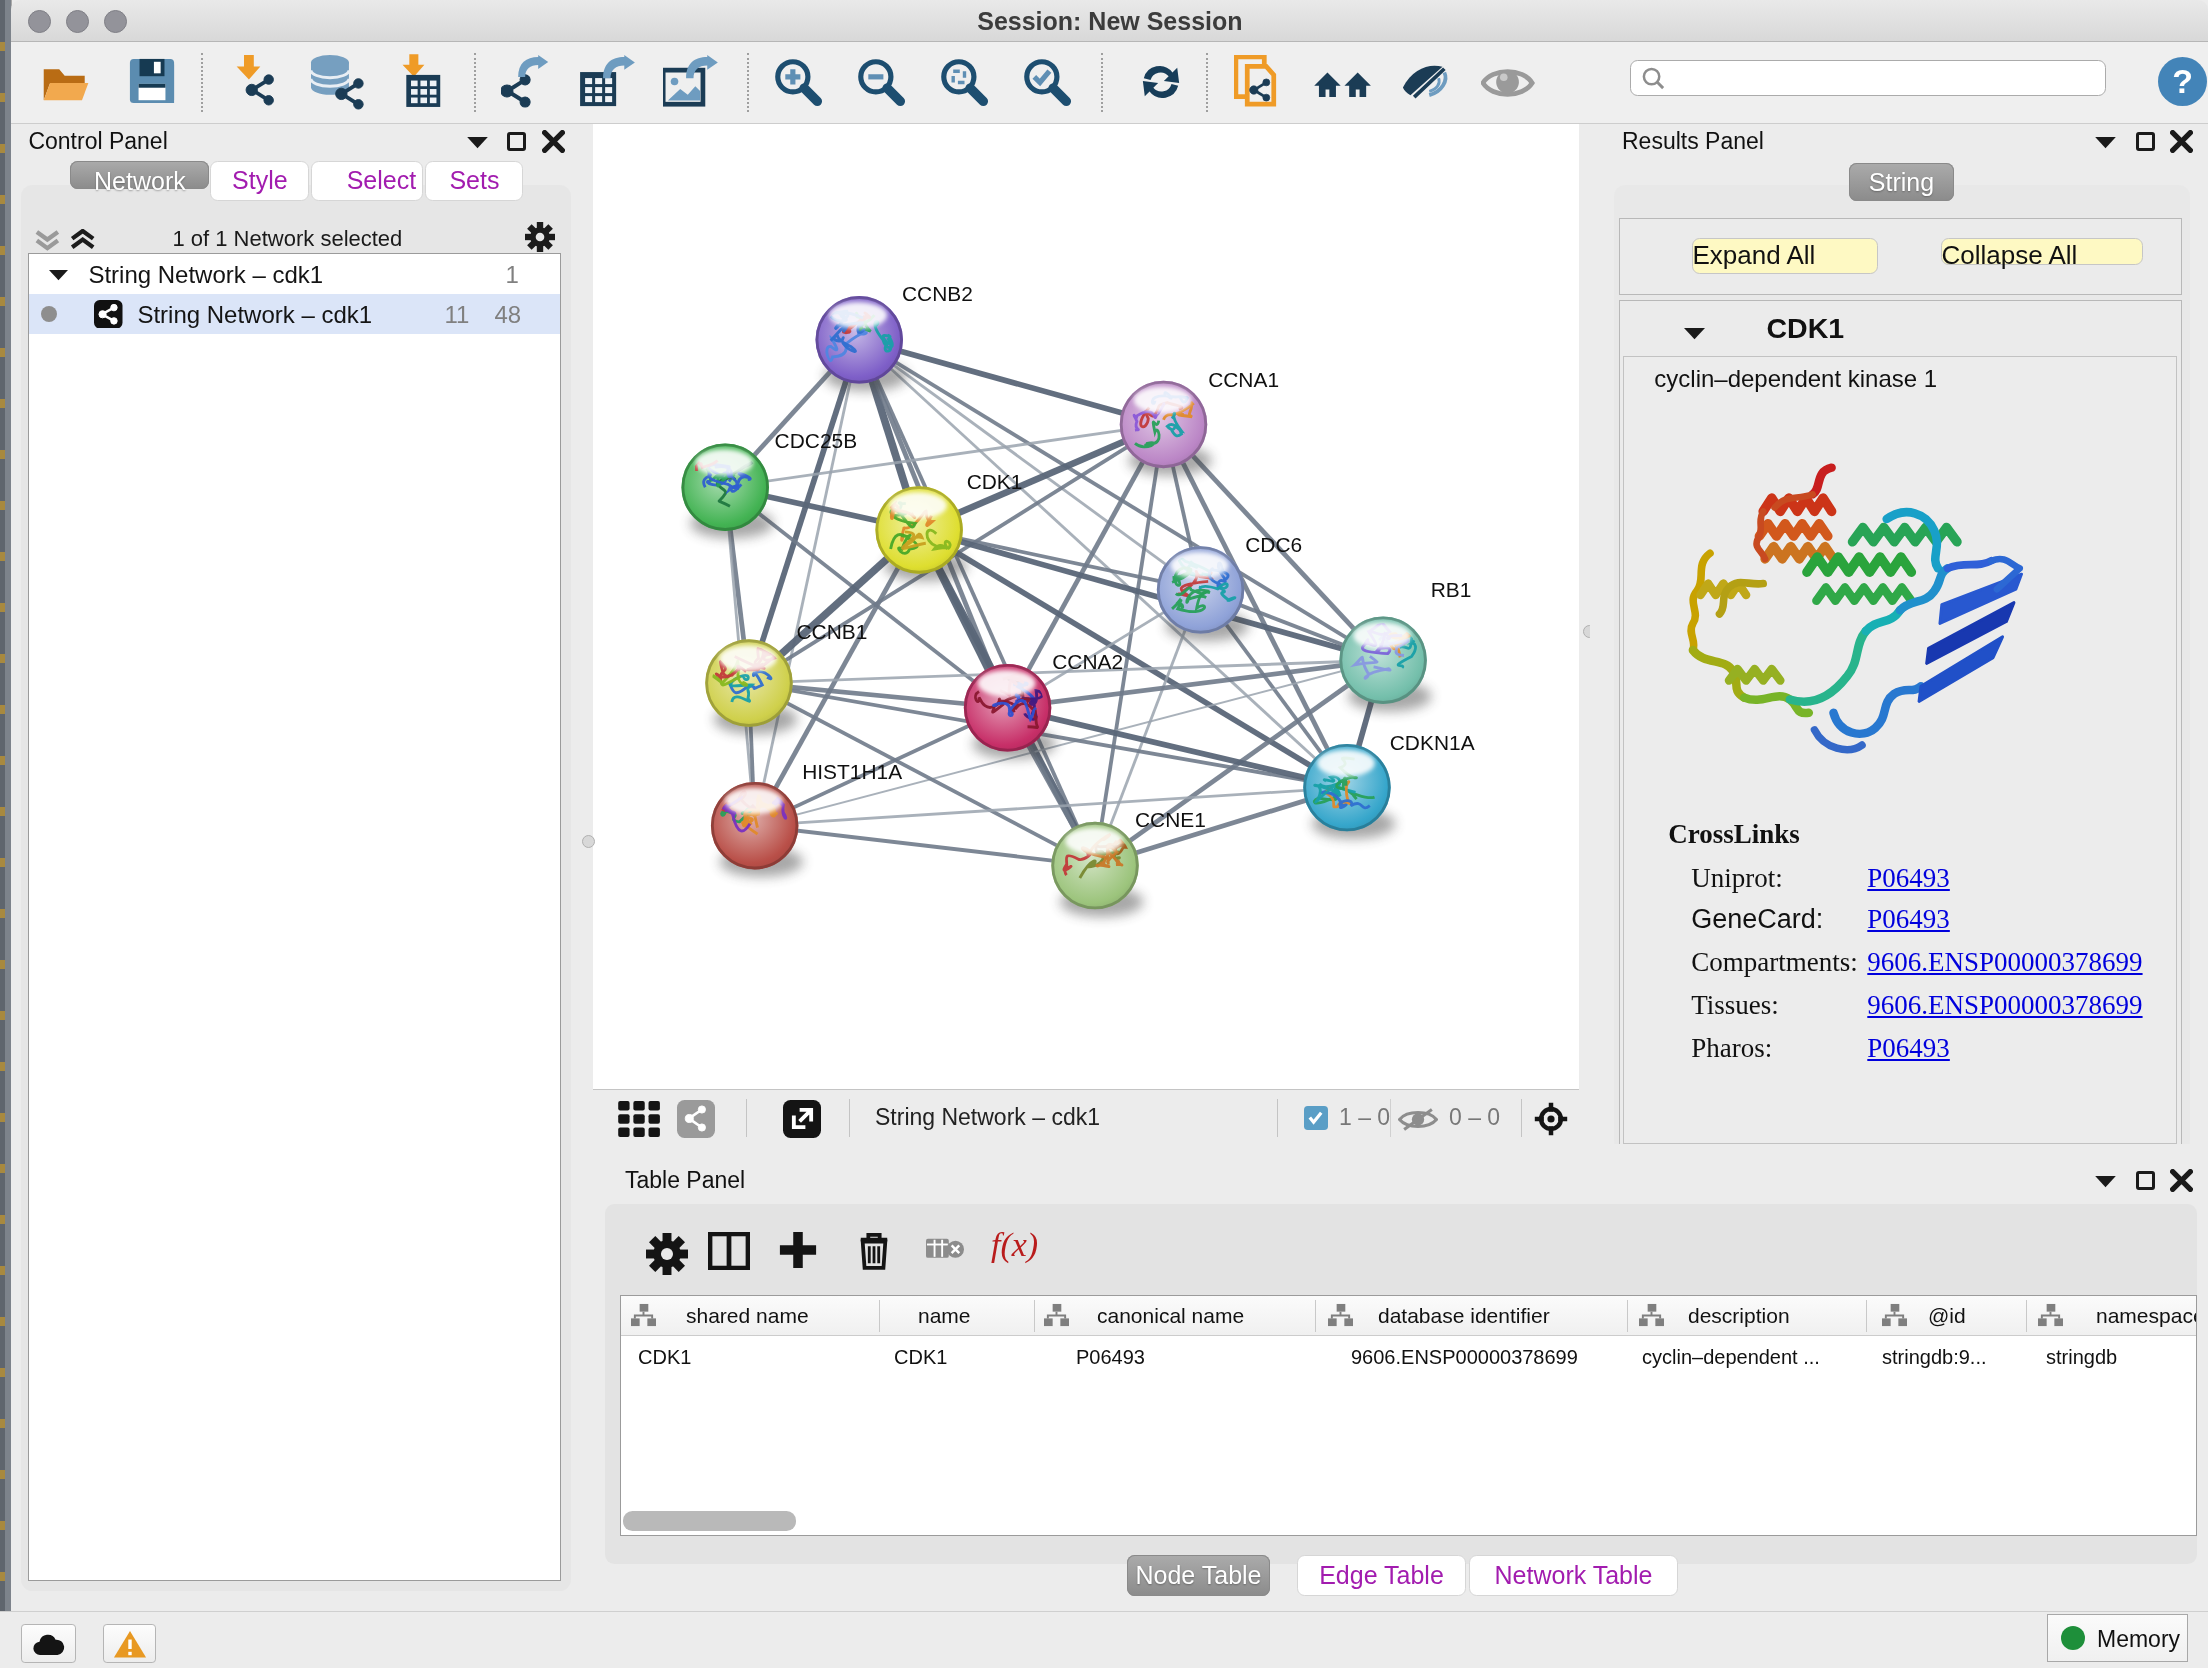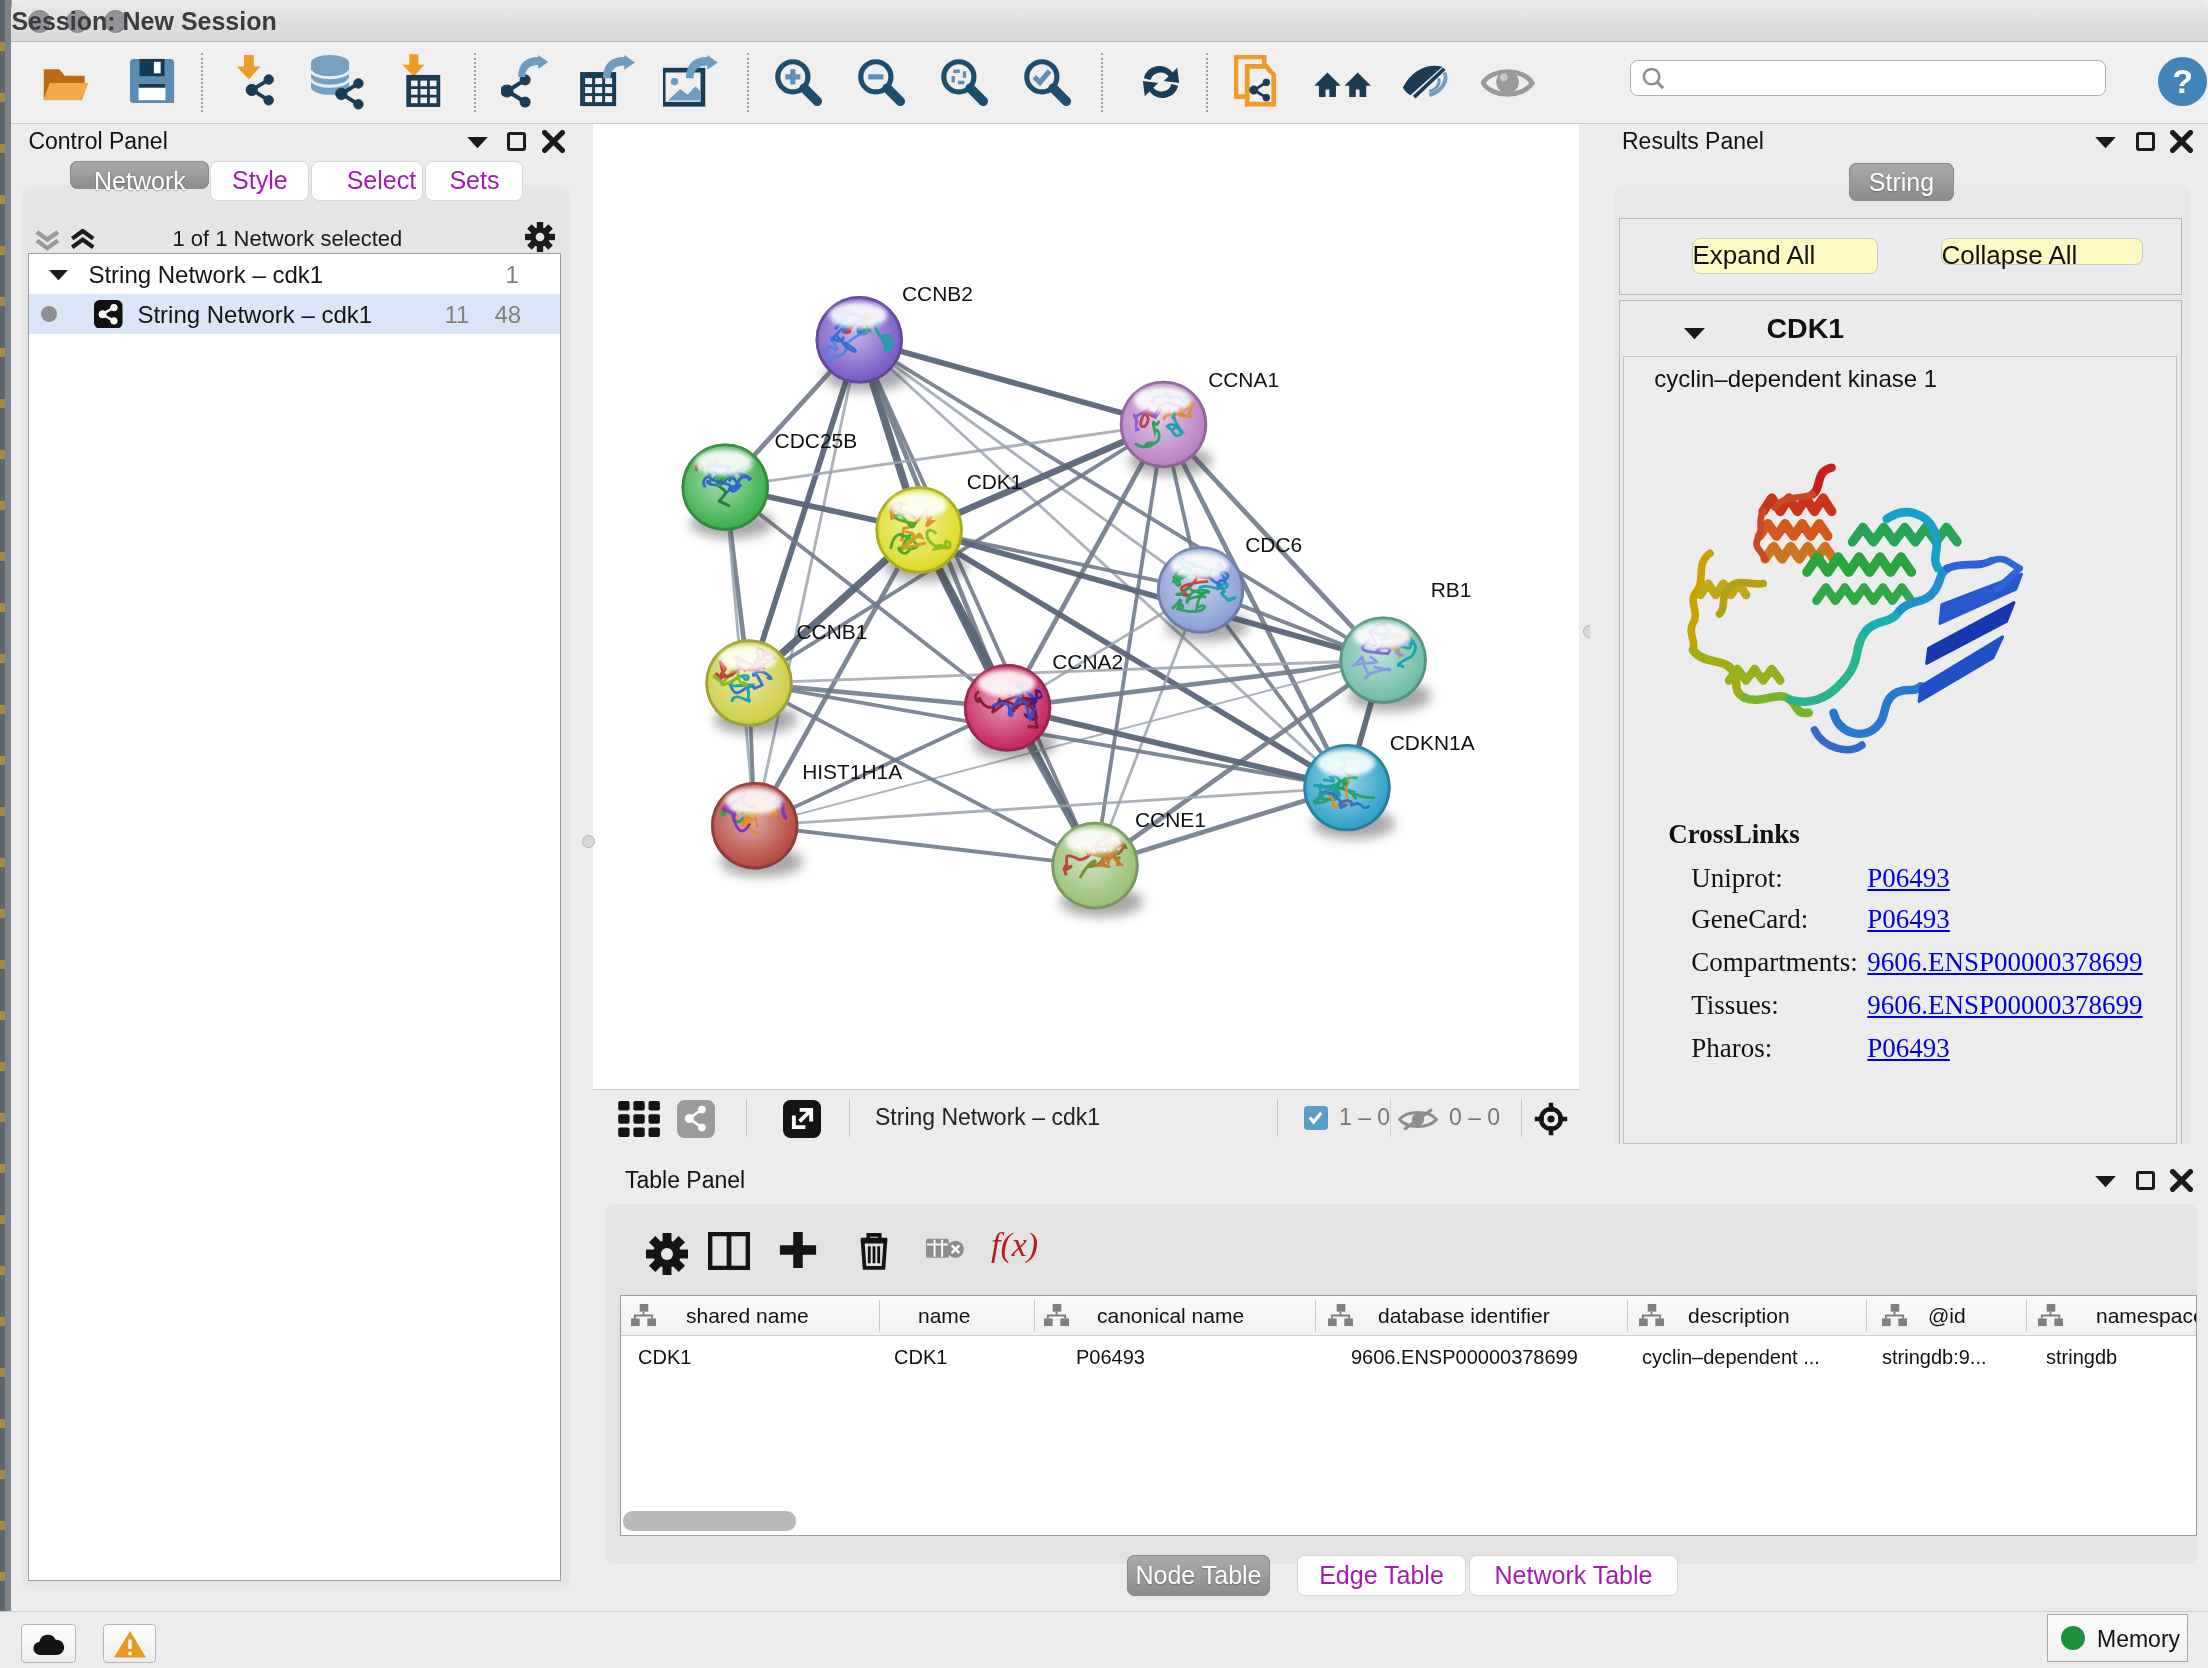--- a/index.html
+++ b/index.html
@@ -9,21 +9,21 @@
 <body>
 <div style="position:absolute;left:0;top:0;width:11.4px;height:1668px;background:#7d838b"></div>
 <div style="position:absolute;left:0;top:0;width:4.8px;height:1668px;background:repeating-linear-gradient(#5f656d 0 42px,#a8893f 42px 51px)"></div>
 
 <div style="position:absolute;left:11.4px;top:0;width:2197px;height:1668px;background:#ececec;border-left:1px solid #a9a9a9"></div>
 
 <div style="position:absolute;left:11.4px;top:0;width:2197px;height:42px;background:linear-gradient(#e9e9e9,#d8d8d8);border-bottom:1.9px solid #b6b6b6;border-radius:9.5px 9.5px 0 0">
   <div style="position:absolute;left:17px;top:9.5px;width:23px;height:23px;border-radius:50%;background:#93939a;border:1px solid #7f7f86"></div>
   <div style="position:absolute;left:55px;top:9.5px;width:23px;height:23px;border-radius:50%;background:#93939a;border:1px solid #7f7f86"></div>
   <div style="position:absolute;left:93px;top:9.5px;width:23px;height:23px;border-radius:50%;background:#93939a;border:1px solid #7f7f86"></div>
-  <div style="position:absolute;left:0;top:6.7px;width:100%;text-align:left;font-size:25px;font-weight:bold;color:#3c3c3c">Session: New Session</div>
+  <div style="position:absolute;left:0;top:6.7px;width:100%;text-align:center;font-size:25px;font-weight:bold;color:#3c3c3c">Session: New Session</div>
 </div>
 
 <div style="position:absolute;left:11.4px;top:42px;width:2197px;height:82px;background:#efefef;border-bottom:1.9px solid #cdcdcd"></div>
 <svg style="position:absolute;left:41px;top:59px" width="51" height="46" viewBox="0 0 56 48" xmlns="http://www.w3.org/2000/svg">
     <path d="M3 44 V10 h17 l6 7 h22 v8 H10 Z" fill="#b96c14"></path>
 <path d="M10 25 h42 l-7 19 H3 Z" fill="#f2a94e"></path>
   </svg>
 <svg style="position:absolute;left:128px;top:57px" width="48" height="48" viewBox="0 0 50 50" xmlns="http://www.w3.org/2000/svg">
     <rect x="2" y="2" width="46" height="46" rx="4" fill="#5b8cb0"></rect>
 <path d="M40 2 h4 l4 6 v40 h-8 Z" fill="#5b8cb0"></path>
@@ -667,21 +667,21 @@
 <path d="M262 236 L348 184 l-10 22 -78 46 Z" fill="#2050c8" stroke="#2050c8" stroke-width="3"></path>
 <path d="M270 196 L360 148 l-8 20 -84 44 Z" fill="#1838b0" stroke="#1838b0" stroke-width="3"></path>
 <path d="M284 150 L368 118 l-6 16 -80 36 Z" fill="#2858d0" stroke="#2858d0" stroke-width="3"></path>
 <path d="M290 112 C308 104 322 112 336 104" stroke="#3060d8" stroke-width="8"></path>
 <path d="M336 104 C352 98 356 108 366 112 L342 134" stroke="#2c68d4" stroke-width="7"></path>
 </g>
         </svg>
       <div style="position:absolute;left:44px;top:462px;font-size:27px;font-weight:bold;color:#111;font-family:'Liberation Serif',serif">CrossLinks</div>
       <div style="position:absolute;left:67px;top:506px;font-size:27px;color:#111;font-family:'Liberation Serif',serif">Uniprot:</div>
         <div style="position:absolute;left:243px;top:506px;font-size:27px;color:#0000dd;text-decoration:underline;font-family:'Liberation Serif',serif">P06493</div>
-<div style="position:absolute;left:67px;top:547px;font-size:27px;color:#111;font-family:Liberation Serif, serif">GeneCard:</div>
+<div style="position:absolute;left:67px;top:547px;font-size:27px;color:#111;font-family:Liberation Sans, sans-serif">GeneCard:</div>
         <div style="position:absolute;left:243px;top:547px;font-size:27px;color:#0000dd;text-decoration:underline;font-family:'Liberation Serif',serif">P06493</div>
 <div style="position:absolute;left:67px;top:590px;font-size:27px;color:#111;font-family:'Liberation Serif',serif">Compartments:</div>
         <div style="position:absolute;left:243px;top:590px;font-size:27px;color:#0000dd;text-decoration:underline;font-family:'Liberation Serif',serif">9606.ENSP00000378699</div>
 <div style="position:absolute;left:67px;top:633px;font-size:27px;color:#111;font-family:'Liberation Serif',serif">Tissues:</div>
         <div style="position:absolute;left:243px;top:633px;font-size:27px;color:#0000dd;text-decoration:underline;font-family:'Liberation Serif',serif">9606.ENSP00000378699</div>
 <div style="position:absolute;left:67px;top:676px;font-size:27px;color:#111;font-family:'Liberation Serif',serif">Pharos:</div>
         <div style="position:absolute;left:243px;top:676px;font-size:27px;color:#0000dd;text-decoration:underline;font-family:'Liberation Serif',serif">P06493</div>
     </div>
   </div>
 </div>

